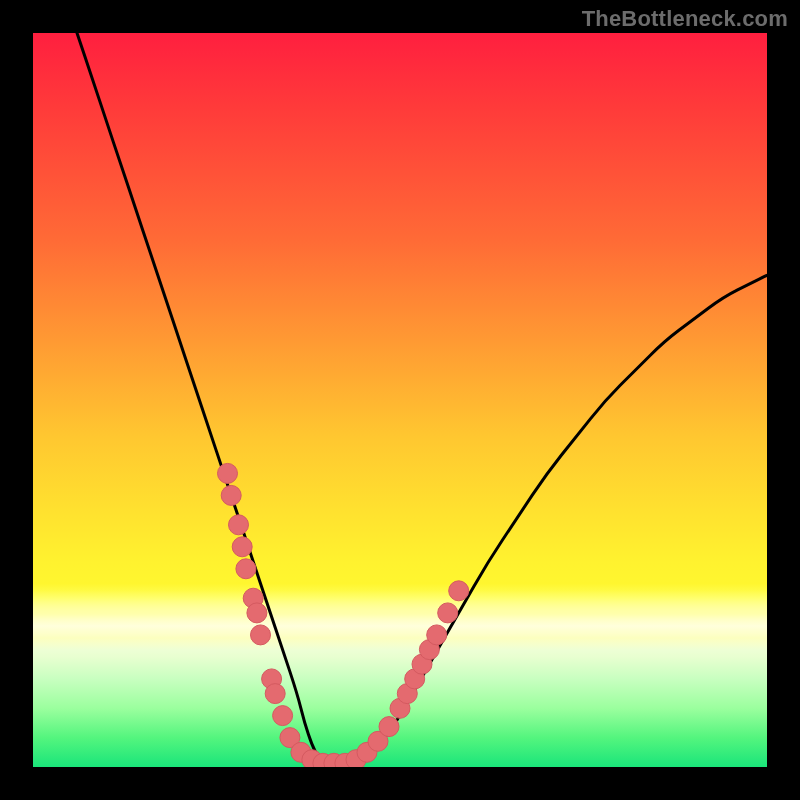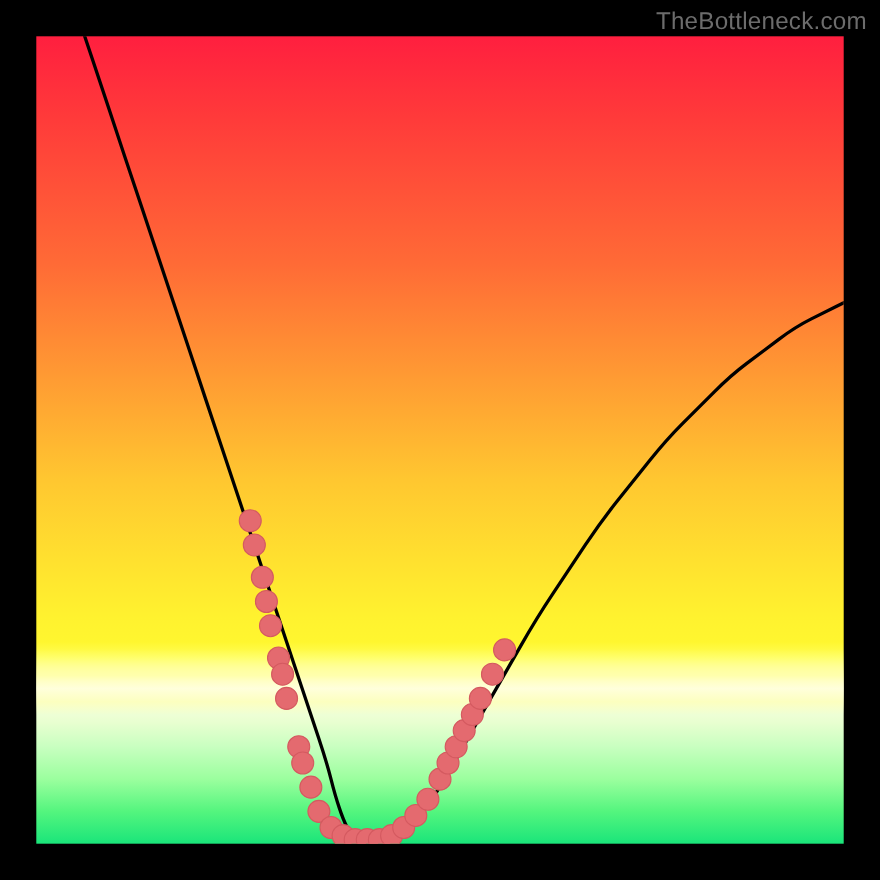--- a/index.html
+++ b/index.html
@@ -58,21 +58,21 @@
       rgba(255,255,100,0) 100%
     );
     pointer-events: none;
   }
   .watermark {
     position: absolute;
     top: 6px;
     right: 12px;
     color: #6c6c6c;
     font-size: 22px;
-    font-weight: 400;
+    font-weight: 700;
     letter-spacing: 0.2px;
     user-select: none;
   }
   svg.overlay {
     position: absolute;
     top: 33px;
     left: 33px;
     width: 734px;
     height: 734px;
     pointer-events: none;

